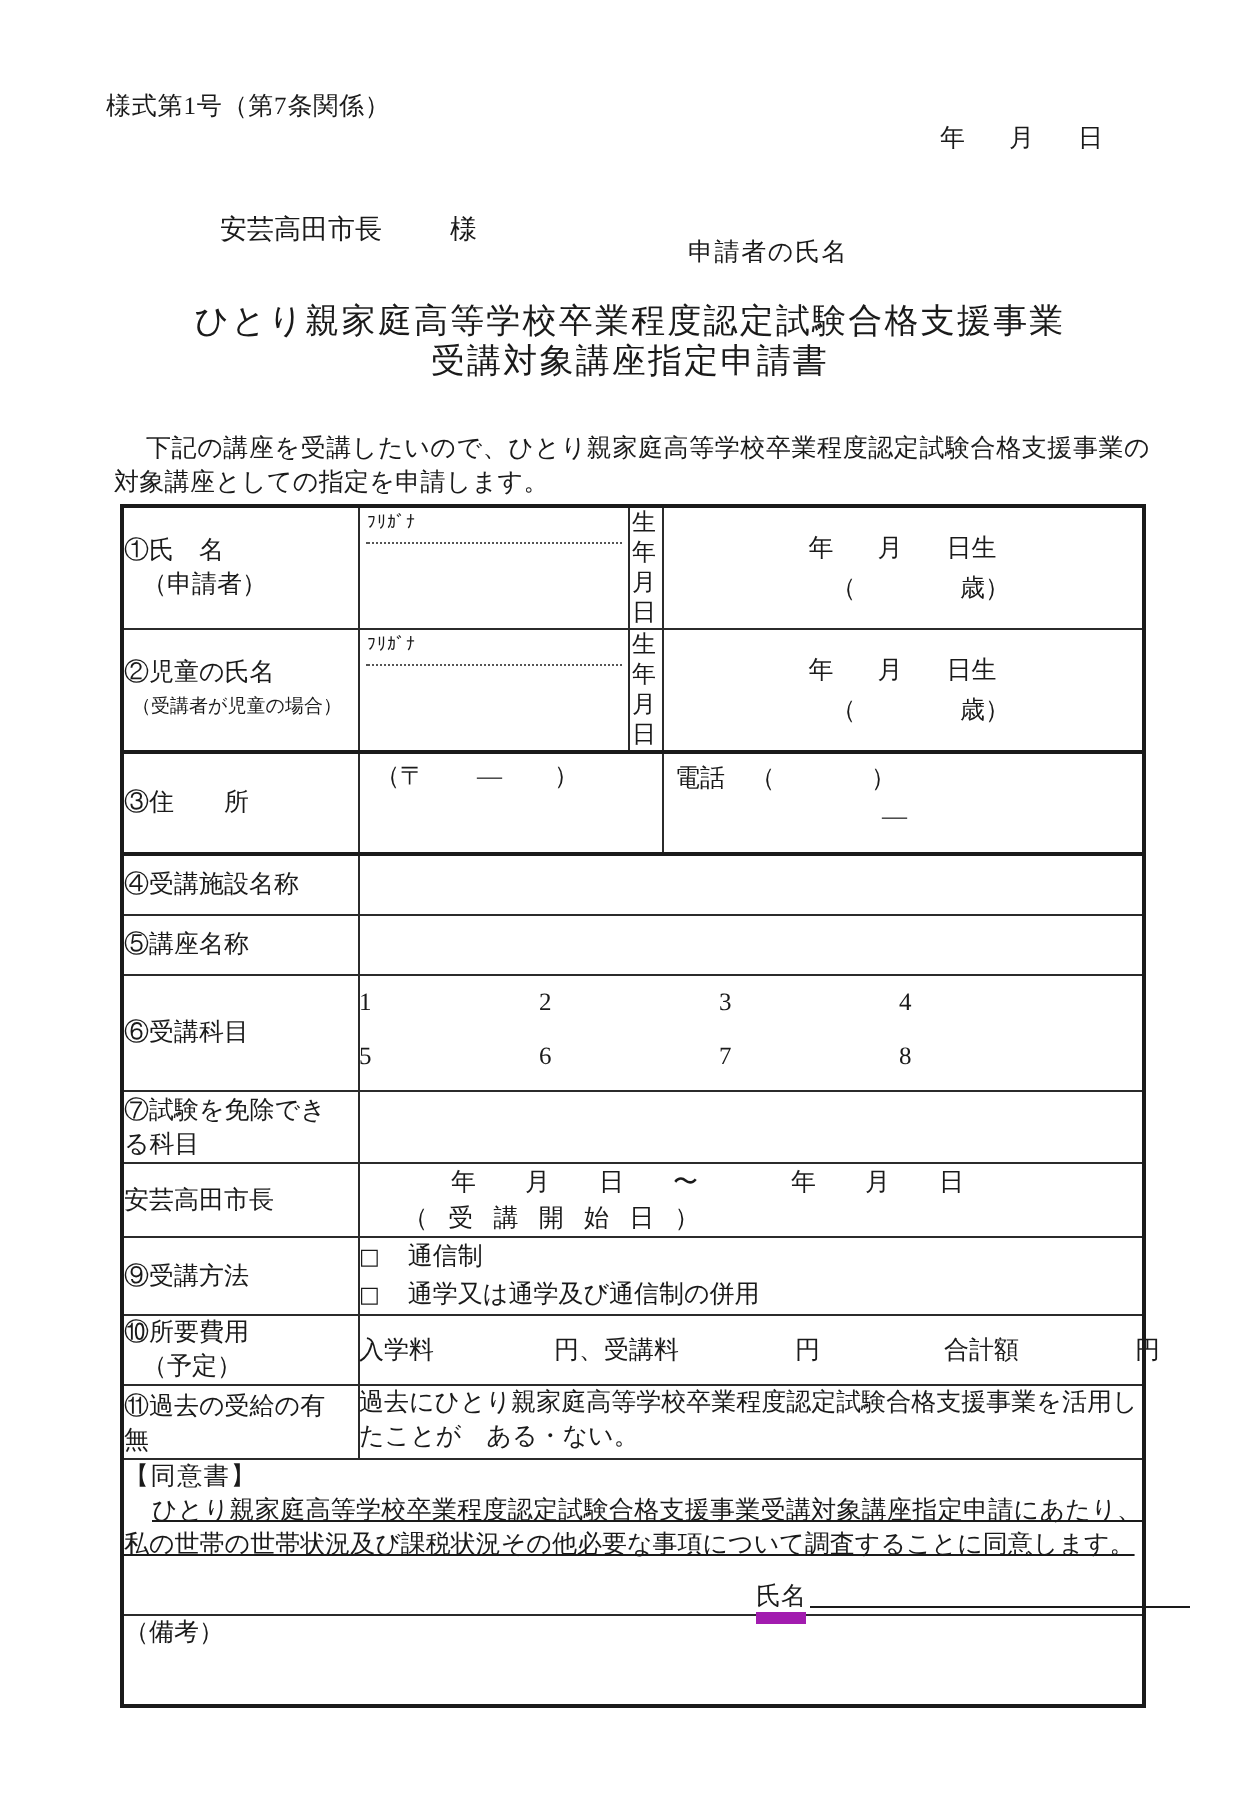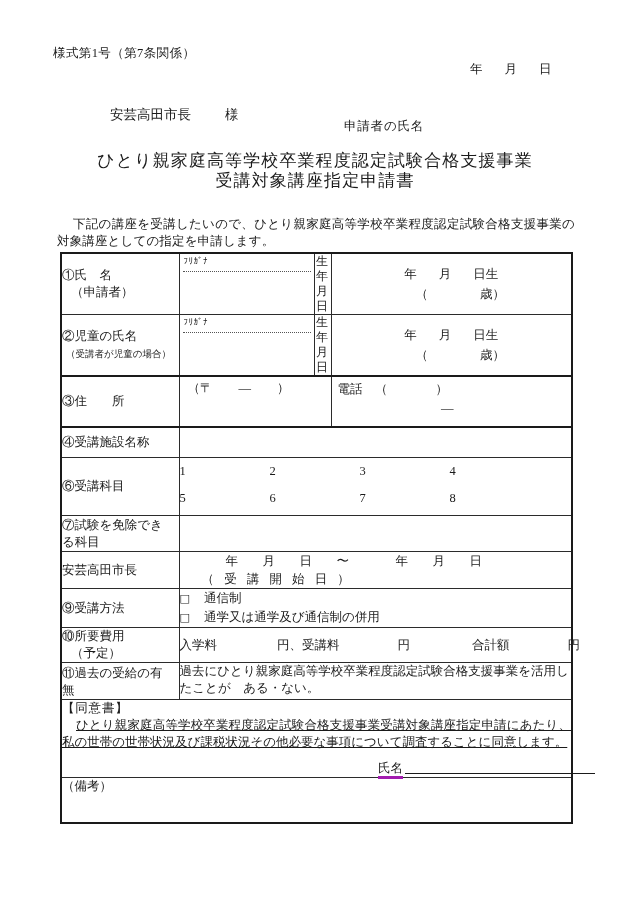--- a/index.html
+++ b/index.html
@@ -210,21 +210,21 @@
     padding-left: 316px;
     white-space: nowrap;
   }
   .sig-line {
     display: inline-block;
     width: 190px;
     border-bottom: 1px solid #1a1a1a;
     margin-left: 2px;
     vertical-align: -2px;
   }
-  .sig-label { border-bottom: 3px solid #a21caf; padding-bottom: 1px; }
+  .sig-label { border-bottom: 6px solid #a21caf; padding-bottom: 1px; }
 
   .remarks { padding: 4px 0 0 6px; }
 </style>
 </head>
 <body>
 
 <div class="page">
 
   <div class="form-no">様式第1号（第7条関係）</div>
 
@@ -319,20 +319,26 @@
       </td>
     </tr>
 
     <tr>
       <td class="outer-l lbl" style="height:29px">
         <span>④受講施設名称</span>
       </td>
       <td class="outer-r" colspan="5"></td>
     </tr>
 
+    <tr>
+      <td class="outer-l lbl" style="height:29px">
+        <span>⑤講座名称</span>
+      </td>
+      <td class="outer-r" colspan="5"></td>
+    </tr>
 
     <tr>
       <td class="outer-l lbl" style="height:57px">
         <span>⑥受講科目</span>
       </td>
       <td class="outer-r subj" colspan="5" style="vertical-align:top">
         <i>1</i><i>2</i><i>3</i><i>4</i><br>
         <i>5</i><i>6</i><i>7</i><i>8</i>
       </td>
     </tr>

